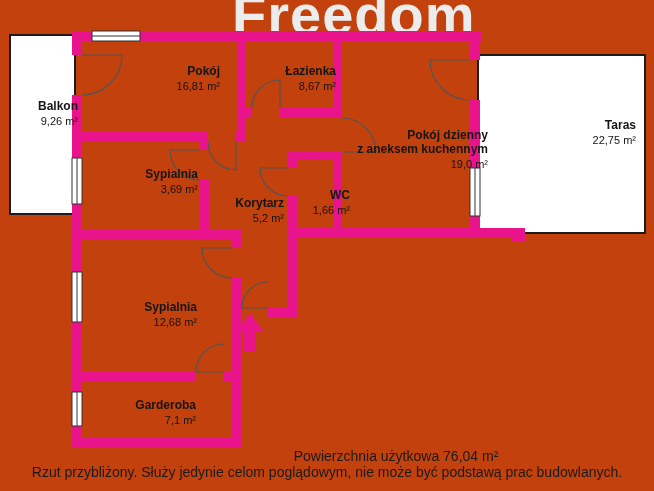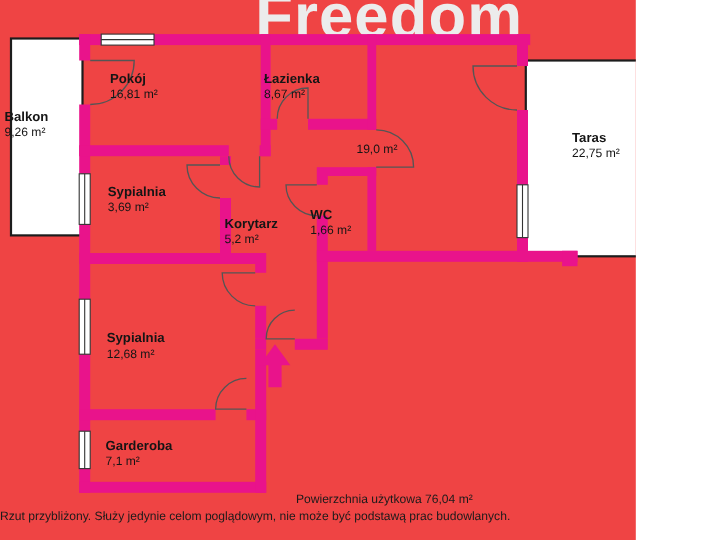--- a/index.html
+++ b/index.html
@@ -1,31 +1,31 @@
 <!DOCTYPE html>
 <html style="--wall: #e9138b; --outline: #1c1c1c; --watermark: #ececec;"><head>
 <meta charset="utf-8">
 <style>
   *{margin:0;padding:0;box-sizing:border-box}
   html,body{background:#ffffff}
-  .canvas{position:relative;width:578px;height:491px;background:#ef4444;overflow:hidden;
+  .canvas{position:relative;width:654px;height:491px;background:#c2410c;overflow:hidden;
           font-family:"Liberation Sans",sans-serif}
   .watermark{position:absolute;left:232px;top:-18px;z-index:1;font-size:56px;font-weight:bold;
              letter-spacing:1px;color:var(--watermark,#ececec);user-select:none}
   svg.plan{position:absolute;left:0;top:0;z-index:2}
   .wall{fill:var(--wall,#e9138b)}
   .outline{fill:#ffffff;stroke:var(--outline,#1c1c1c);stroke-width:2}
   .door{fill:none;stroke:#555555;stroke-width:1.2}
   .win{fill:#ffffff;stroke:#333333;stroke-width:1}
   .winline{stroke:#333333;stroke-width:1}
   .arrow{fill:var(--wall,#e9138b)}
-  .room-label{position:absolute;z-index:3;text-align:left;color:#151515}
+  .room-label{position:absolute;z-index:3;text-align:right;color:#151515}
   .room-name{font-size:12px;font-weight:bold;white-space:pre-line;line-height:1.18}
   .room-area{font-size:11px;margin-top:2px}
-  .footer-line{position:absolute;z-index:3;font-size:11px;color:#1b1b1b;text-align:left}
+  .footer-line{position:absolute;z-index:3;font-size:14px;color:#1b1b1b;text-align:center}
 </style>
 </head>
 <body>
 
 <div class="canvas">
 
   <div class="watermark">Freedom</div>
 
   <svg class="plan" width="654" height="491" viewBox="0 0 654 491">
 
@@ -106,20 +106,22 @@
     <div class="room-name">Pokój</div>
     <div class="room-area">16,81 m²</div>
   </div>
 
   <div class="room-label" style="left:240px;top:64px;width:96px">
     <div class="room-name">Łazienka</div>
     <div class="room-area">8,67 m²</div>
   </div>
 
   <div class="room-label" style="left:324px;top:128px;width:164px">
+    <div class="room-name">Pokój dzienny
+z aneksem kuchennym</div>
     <div class="room-area">19,0 m²</div>
   </div>
 
   <div class="room-label" style="left:520px;top:118px;width:116px">
     <div class="room-name">Taras</div>
     <div class="room-area">22,75 m²</div>
   </div>
 
   <div class="room-label" style="left:98px;top:167px;width:100px">
     <div class="room-name">Sypialnia</div>

